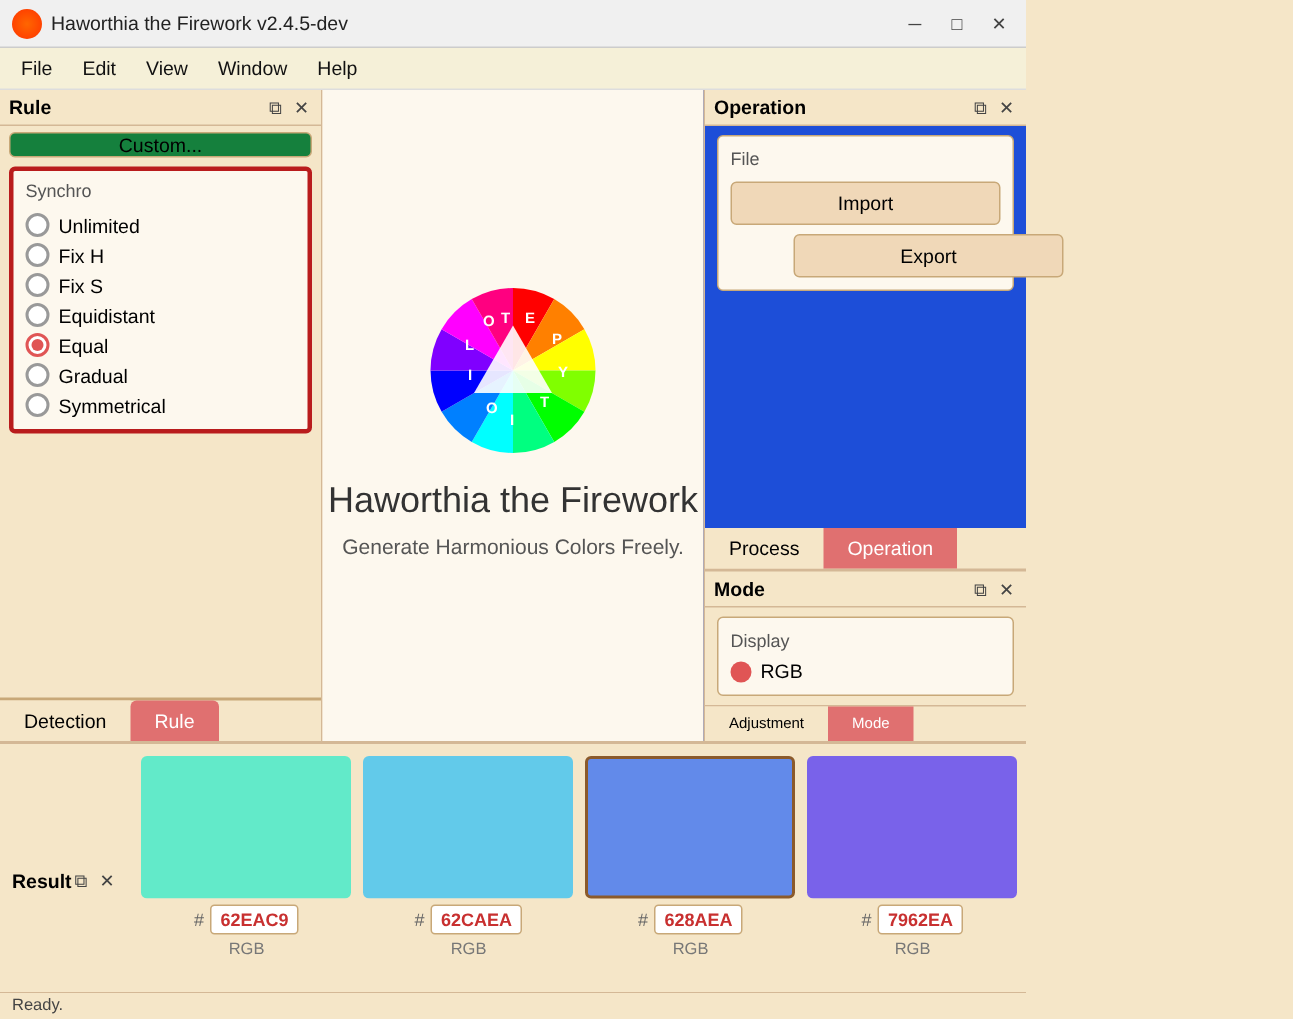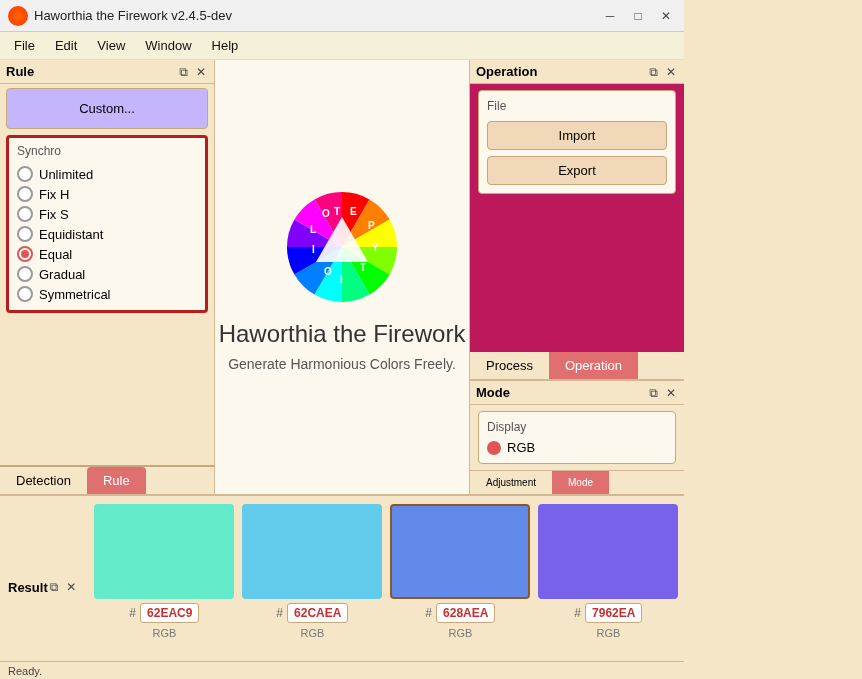--- a/index.html
+++ b/index.html
@@ -48,24 +48,24 @@
       border-bottom: 1px solid #d4b896;
       font-weight: bold;
       font-size: 13px;
     }
     .panel-header-controls { display: flex; gap: 4px; }
     .panel-header-btn { background: none; border: none; cursor: pointer; font-size: 12px; color: #444; padding: 0 2px; }
 
     .rule-content { padding: 4px 6px; flex: 1; overflow-y: auto; }
 
     .custom-btn {
-      background: #c4b5fd;
+      background: #15803d;
       border: 1px solid #c8a878;
       border-radius: 4px;
-      padding: 12px 10px;
+      padding: 0 10px;
       width: 100%;
       text-align: center;
       margin-bottom: 6px;
       cursor: pointer;
       font-size: 13px;
     }
 
     .group-box {
       border: 3px solid #b91c1c;
       border-radius: 4px;
@@ -148,21 +148,21 @@
     .logo-wheel {
       width: 130px;
       height: 130px;
     }
     .logo-title { font-size: 24px; color: #333; font-weight: normal; }
     .logo-subtitle { font-size: 14px; color: #555; }
 
     
     .right-panel {
       width: 215px;
-      background: #be185d;
+      background: #1d4ed8;
       display: flex;
       flex-direction: column;
       border-left: 1px solid #d4b896;
     }
 
     .op-section {
       padding: 6px 8px;
       flex: 1;
     }
 
@@ -183,21 +183,21 @@
       background: #f0d8b8;
       border: 1px solid #c8a878;
       border-radius: 4px;
       padding: 6px;
       width: 100%;
       margin-bottom: 6px;
       cursor: pointer;
       font-size: 13px;
       text-align: center;
     }
-    .op-btn:last-child { margin-bottom: 0; }
+    .op-btn:last-child { margin-bottom: 0; margin-left: 42px; }
 
     .process-tabs {
       display: flex;
       border-bottom: 1px solid #d4b896;
       background: #f5e6c8;
     }
     .process-tab {
       padding: 6px 16px;
       cursor: pointer;
       font-size: 13px;
@@ -317,21 +317,20 @@
       bottom: 0;
       left: 0;
       right: 0;
       height: 18px;
       background: #f5e6c8;
       border-top: 1px solid #d4b896;
       padding: 2px 8px;
       font-size: 11px;
       color: #444;
       display: flex;
-      align-items: center;
     }
 
     
     .app-wrapper {
       position: relative;
       width: 684px;
       height: 679px;
     }
     .top-section {
       display: flex;

